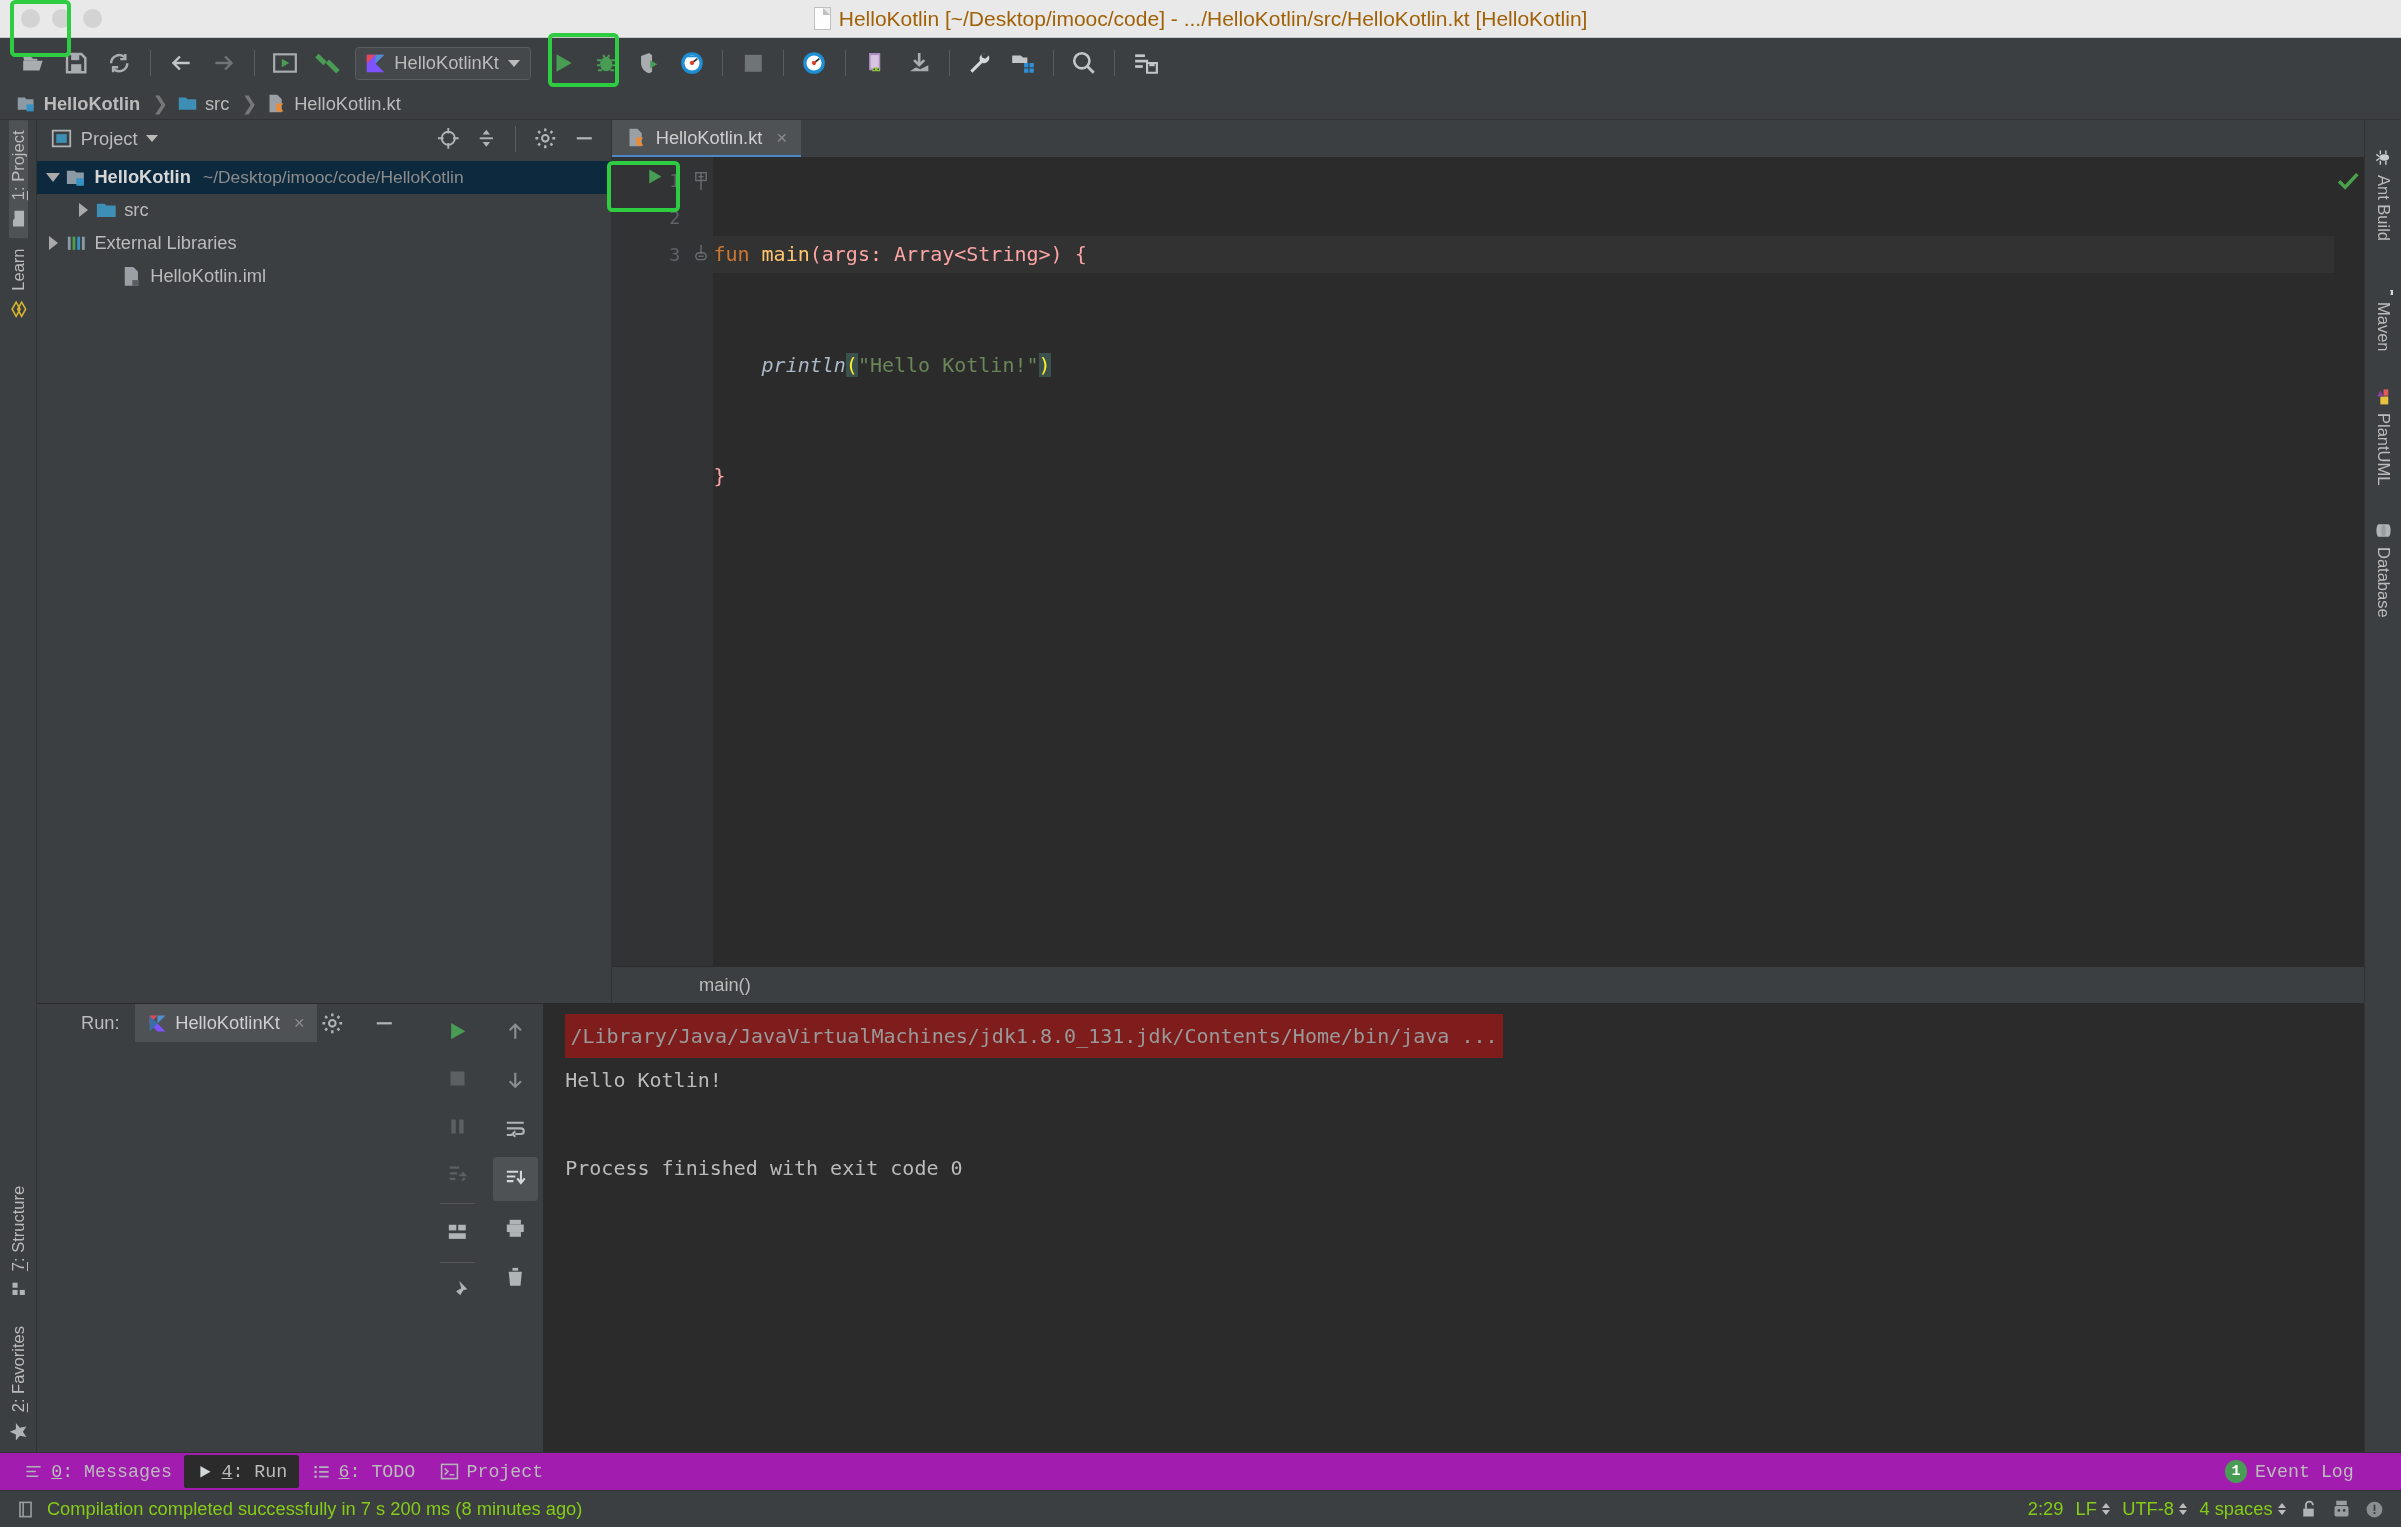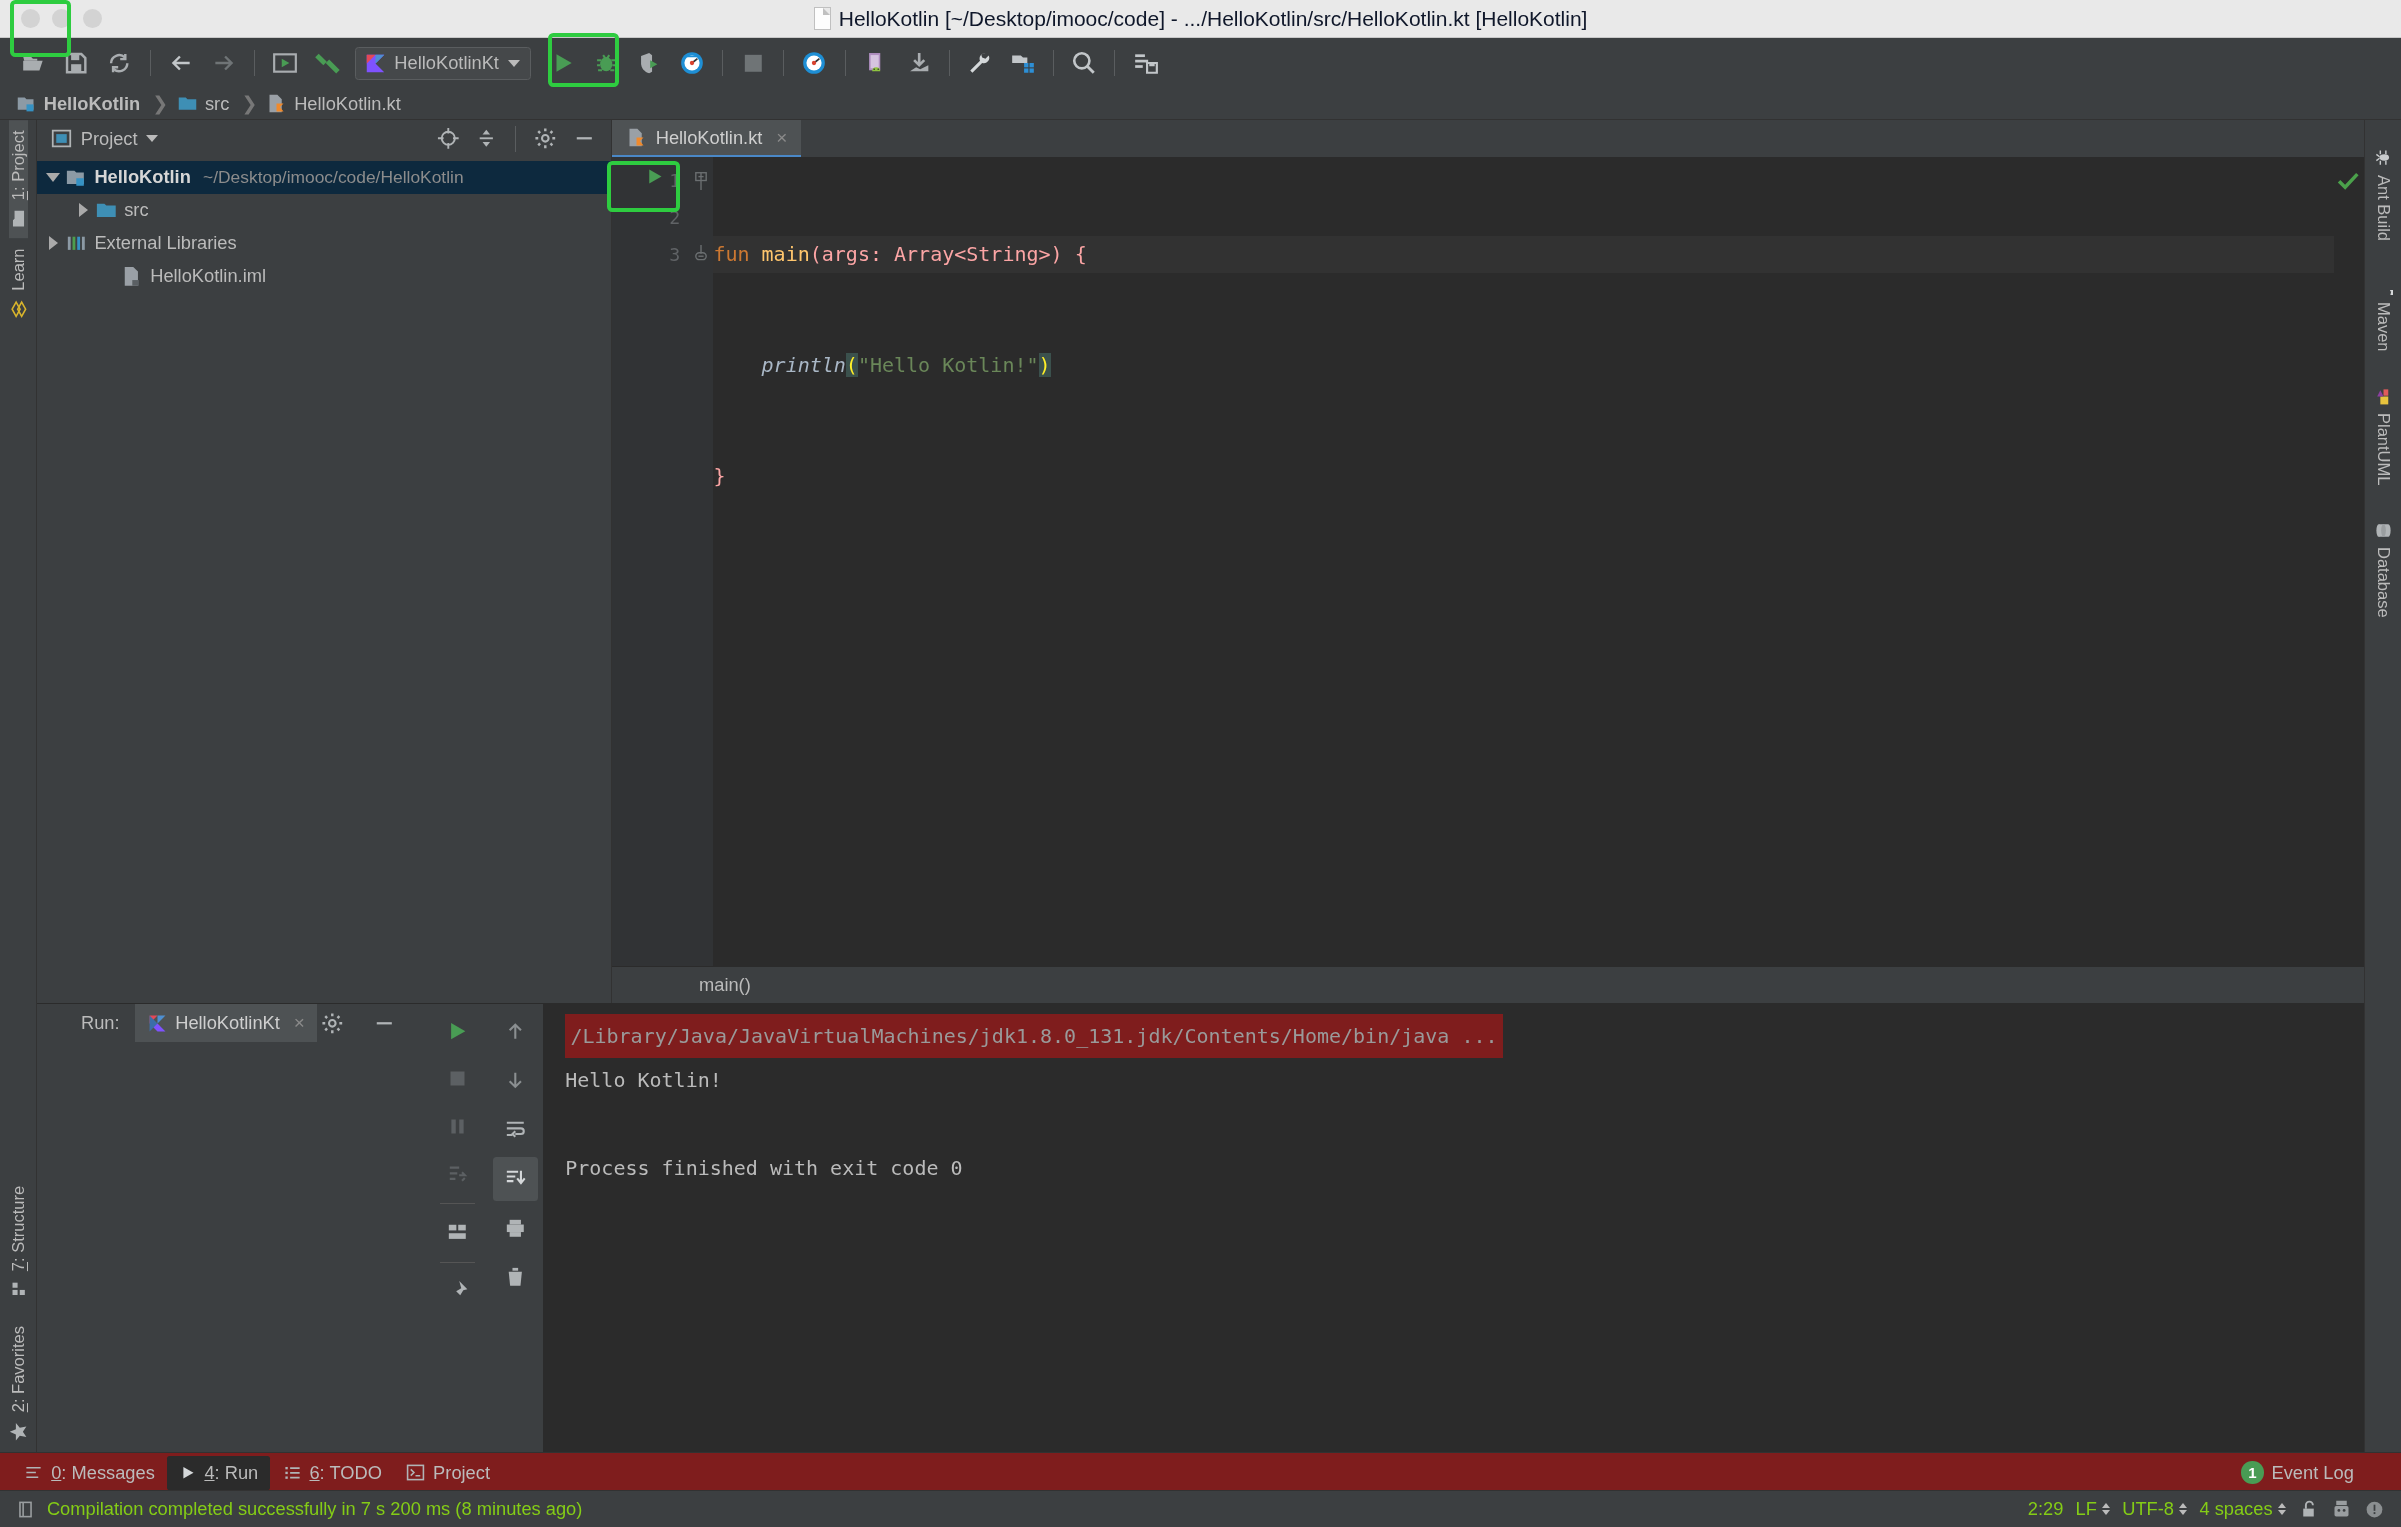--- a/index.html
+++ b/index.html
@@ -14,21 +14,21 @@
   
   .titlebar {
     height: 38px; background: #e9e9e9; position: relative;
     display: flex; align-items: center; flex: 0 0 38px;
     border-bottom: 0.9px solid #c8c8c8;
   }
   .traffic { display: flex; gap: 12.2px; margin-left: 21px; }
   .traffic span { width: 19px; height: 19px; border-radius: 50%; background: #d3d3d3; display: block; }
   .title-center {
     position: absolute; left: 0; right: 0; text-align: center;
-    font-size: 21px; color: #0f172a; display: flex; align-items: center; justify-content: center; gap: 7.8px;
+    font-size: 21px; color: #a16207; display: flex; align-items: center; justify-content: center; gap: 7.8px;
   }
   .doc-glyph {
     width: 17.4px; height: 22.6px; background: #fdfdfd; border: 0.9px solid #c0c0c0;
     display: inline-block; position: relative;
   }
   .doc-glyph:after { content:""; position:absolute; top:0; right:0; border-width:0 7px 7px 0; border-style:solid; border-color:#c0c0c0 #e9e9e9; }
 
   
   .toolbar {
     height: 50px; background: #3c3f41; display: flex; align-items: center;
@@ -170,22 +170,22 @@
   .rt-div { width: 35px; height: 0.9px; background: #555; margin: 3.5px 0; }
   .console {
     flex: 1 1 auto; background: #2b2b2b; padding: 10.4px 0 0 22.6px;
     font-family: "DejaVu Sans Mono", monospace; font-size: 20px; color: #bbbbbb;
     line-height: 44px; min-width: 0;
   }
   .cmdline { background: #7f1d1d; color: #9a9a9a; display: inline-block; padding: 0 5.2px; }
 
   
   .toolbarbottom {
-    height: 38px; flex: 0 0 38px; background: #7f1d1d; display: flex; align-items: flex-end;
-    padding-left: 12.2px; gap: 0; border-top: 0.9px solid #323232;
+    height: 38px; flex: 0 0 38px; background: #a21caf; display: flex; align-items: center;
+    padding-left: 12.2px; gap: 0; border-top: 0.9px solid #323232; font-family: Liberation Mono, monospace;
   }
   .bbtab { display: flex; align-items: center; gap: 7.8px; font-size: 18.3px; color: #bbbbbb; padding: 6.1px 12.2px; border-radius: 2.6px; }
   .bbtab.active { background: #2b2b2b; }
   .bbtab u { text-decoration: underline; }
   .bb-spacer { flex: 1 1 auto; }
   .badge {
     width: 22.6px; height: 22.6px; border-radius: 50%; background: #499c54; color: #fff;
     font-size: 15px; display: flex; align-items: center; justify-content: center; font-weight: bold;
   }
   .statusbar {

